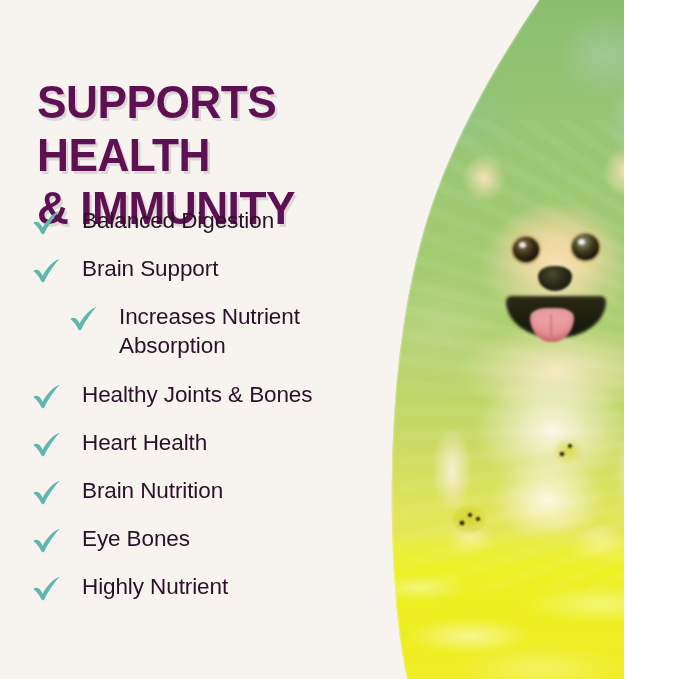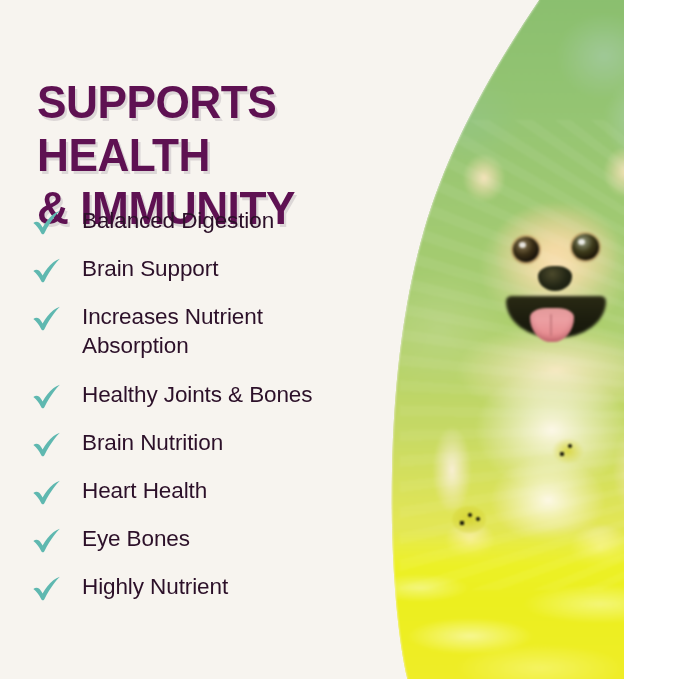--- a/index.html
+++ b/index.html
@@ -179,21 +179,21 @@
     flex: 1 1 auto;
     color: #2C1029;
     font-family: "Liberation Sans", sans-serif;
     font-size: 22.5px;
     font-weight: normal;
     line-height: 29px;
     letter-spacing: -0.1px;
     padding-top: 0px;
     white-space: pre-line;
   }
-  .benefit-row.two-line { min-height: 72px; }
+  .benefit-row.two-line { min-height: 72px; margin-left: 37px; }
 </style>
 </head>
 <body>
 
 <div id="canvas">
 
   <div id="photo-panel">
     <div id="photo"></div>
     <div id="photo-fur"></div>
 
@@ -256,30 +256,30 @@
         </span>
         <span class="benefit-label">Healthy Joints &amp; Bones</span>
       </li>
 
       <li class="benefit-row">
         <span class="check-wrap">
           <svg viewBox="0 0 30 26" xmlns="http://www.w3.org/2000/svg" aria-hidden="true">
             <path d="M1.4 12.9 C3.3 11.4 5.4 11.2 7.0 12.6 C8.4 13.8 9.5 15.6 10.6 17.6 C13.4 12.4 17.2 7.6 21.3 4.3 C23.3 2.7 25.6 1.4 27.8 0.7 C25.9 2.6 24.0 4.8 22.2 7.2 C18.6 11.9 15.3 17.3 12.5 23.0 C12.0 24.1 11.2 24.6 10.4 24.2 C9.7 23.9 9.2 23.0 8.6 21.9 C6.9 18.7 4.6 15.6 1.4 12.9 Z" fill="#5FB8B0"></path>
           </svg>
         </span>
+        <span class="benefit-label">Heart Health</span>
+      </li>
+
+      <li class="benefit-row">
+        <span class="check-wrap">
+          <svg viewBox="0 0 30 26" xmlns="http://www.w3.org/2000/svg" aria-hidden="true">
+            <path d="M1.4 12.9 C3.3 11.4 5.4 11.2 7.0 12.6 C8.4 13.8 9.5 15.6 10.6 17.6 C13.4 12.4 17.2 7.6 21.3 4.3 C23.3 2.7 25.6 1.4 27.8 0.7 C25.9 2.6 24.0 4.8 22.2 7.2 C18.6 11.9 15.3 17.3 12.5 23.0 C12.0 24.1 11.2 24.6 10.4 24.2 C9.7 23.9 9.2 23.0 8.6 21.9 C6.9 18.7 4.6 15.6 1.4 12.9 Z" fill="#5FB8B0"></path>
+          </svg>
+        </span>
         <span class="benefit-label">Brain Nutrition</span>
-      </li>
-
-      <li class="benefit-row">
-        <span class="check-wrap">
-          <svg viewBox="0 0 30 26" xmlns="http://www.w3.org/2000/svg" aria-hidden="true">
-            <path d="M1.4 12.9 C3.3 11.4 5.4 11.2 7.0 12.6 C8.4 13.8 9.5 15.6 10.6 17.6 C13.4 12.4 17.2 7.6 21.3 4.3 C23.3 2.7 25.6 1.4 27.8 0.7 C25.9 2.6 24.0 4.8 22.2 7.2 C18.6 11.9 15.3 17.3 12.5 23.0 C12.0 24.1 11.2 24.6 10.4 24.2 C9.7 23.9 9.2 23.0 8.6 21.9 C6.9 18.7 4.6 15.6 1.4 12.9 Z" fill="#5FB8B0"></path>
-          </svg>
-        </span>
-        <span class="benefit-label">Heart Health</span>
       </li>
 
       <li class="benefit-row">
         <span class="check-wrap">
           <svg viewBox="0 0 30 26" xmlns="http://www.w3.org/2000/svg" aria-hidden="true">
             <path d="M1.4 12.9 C3.3 11.4 5.4 11.2 7.0 12.6 C8.4 13.8 9.5 15.6 10.6 17.6 C13.4 12.4 17.2 7.6 21.3 4.3 C23.3 2.7 25.6 1.4 27.8 0.7 C25.9 2.6 24.0 4.8 22.2 7.2 C18.6 11.9 15.3 17.3 12.5 23.0 C12.0 24.1 11.2 24.6 10.4 24.2 C9.7 23.9 9.2 23.0 8.6 21.9 C6.9 18.7 4.6 15.6 1.4 12.9 Z" fill="#5FB8B0"></path>
           </svg>
         </span>
         <span class="benefit-label">Eye Bones</span>
       </li>

